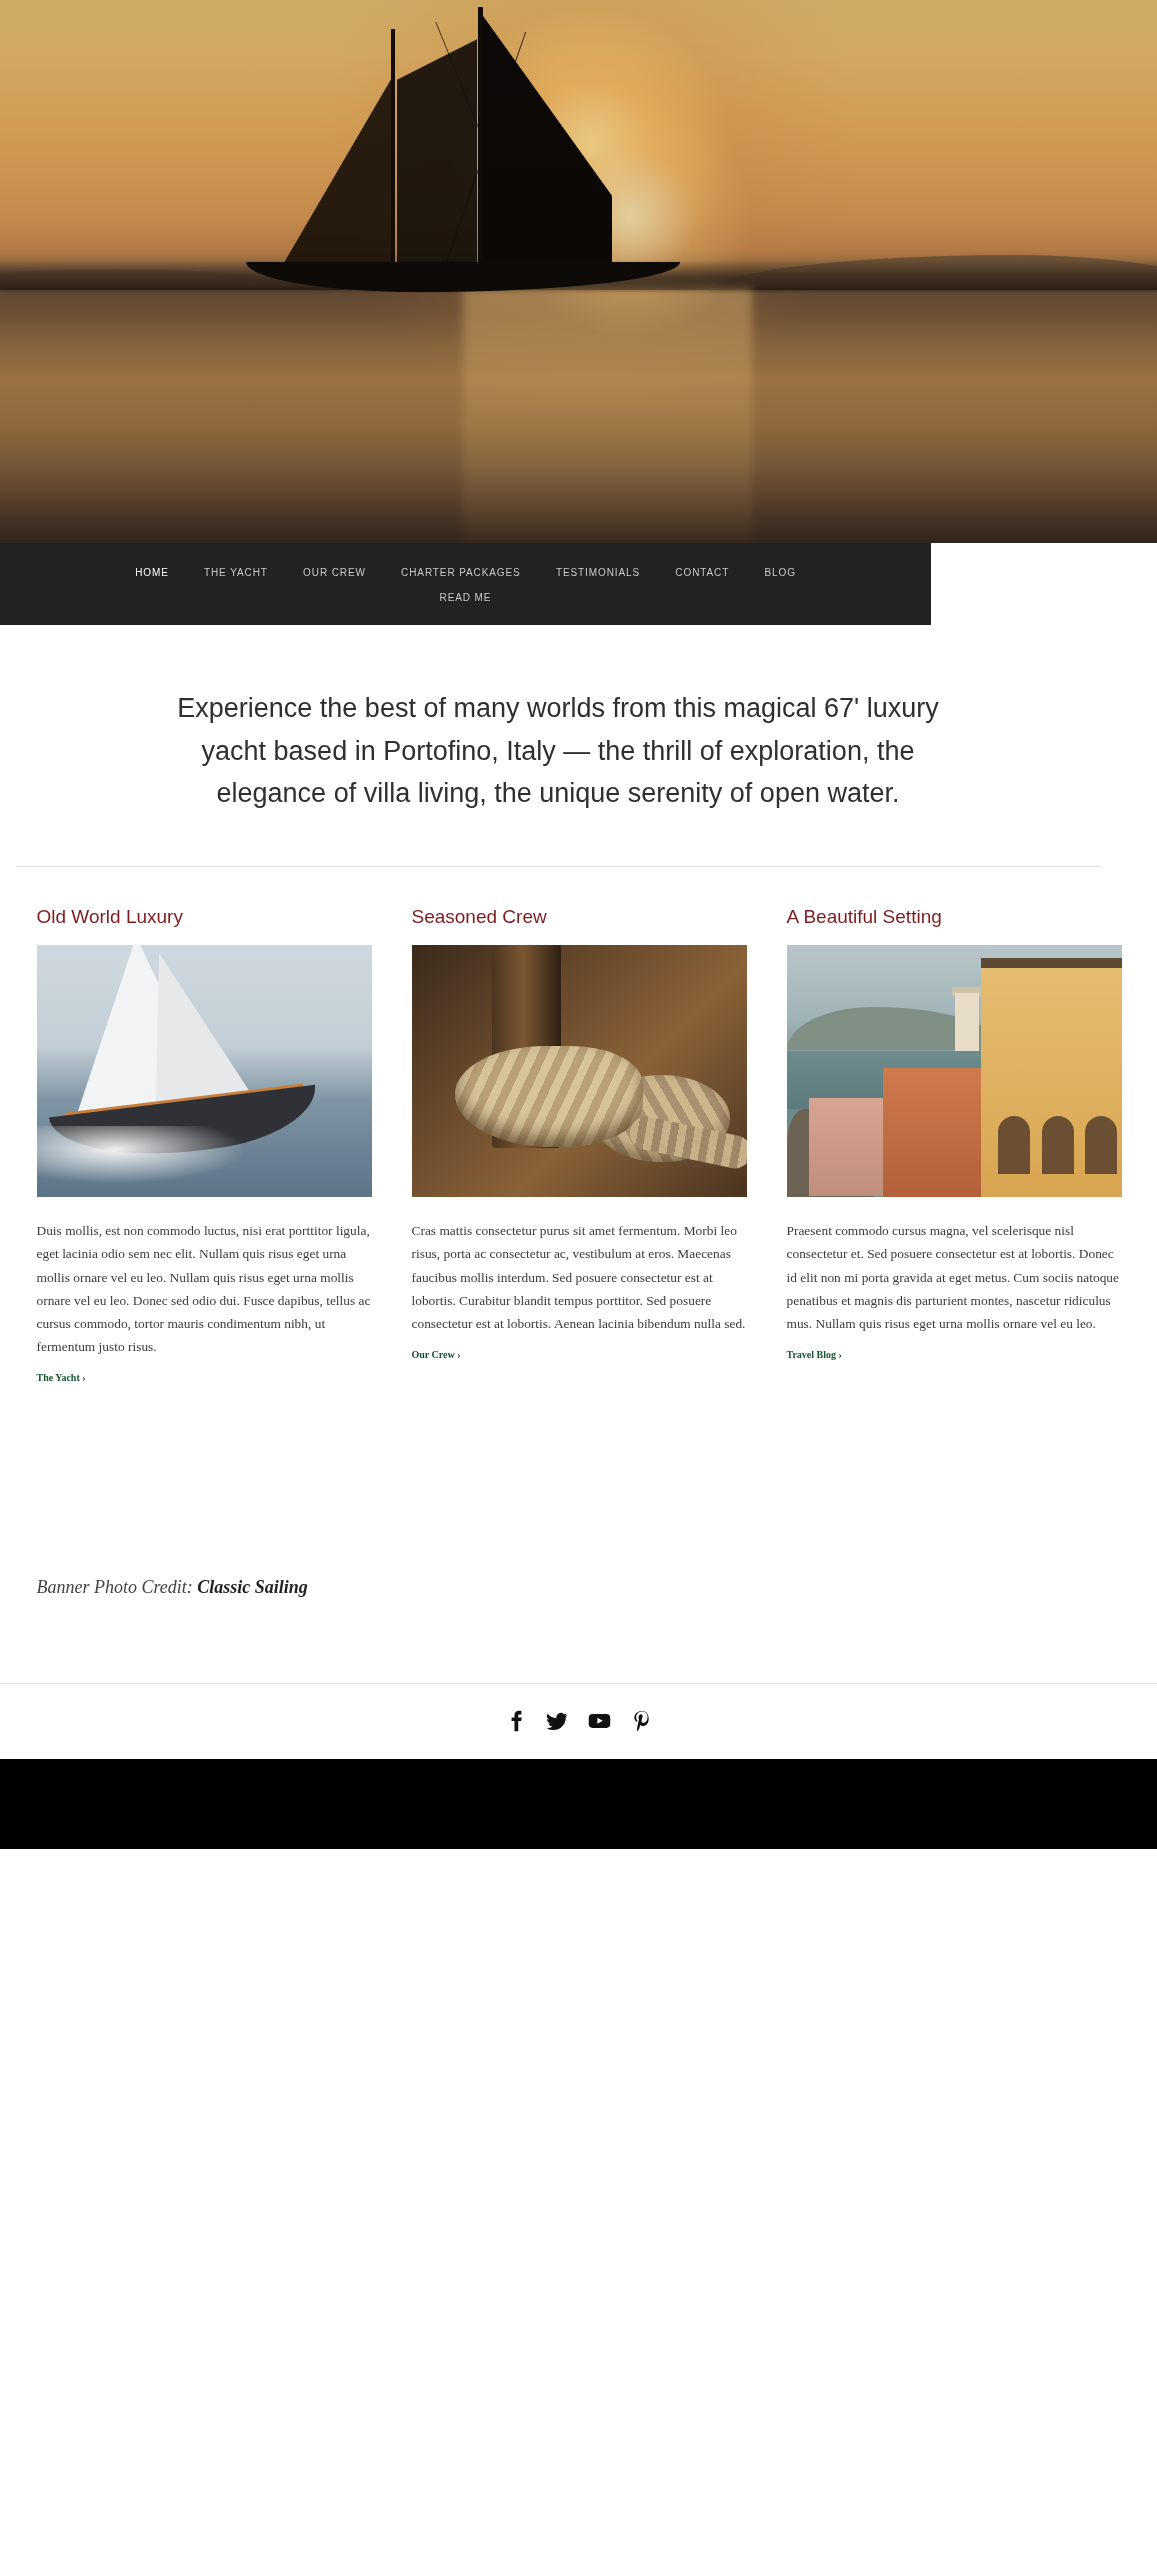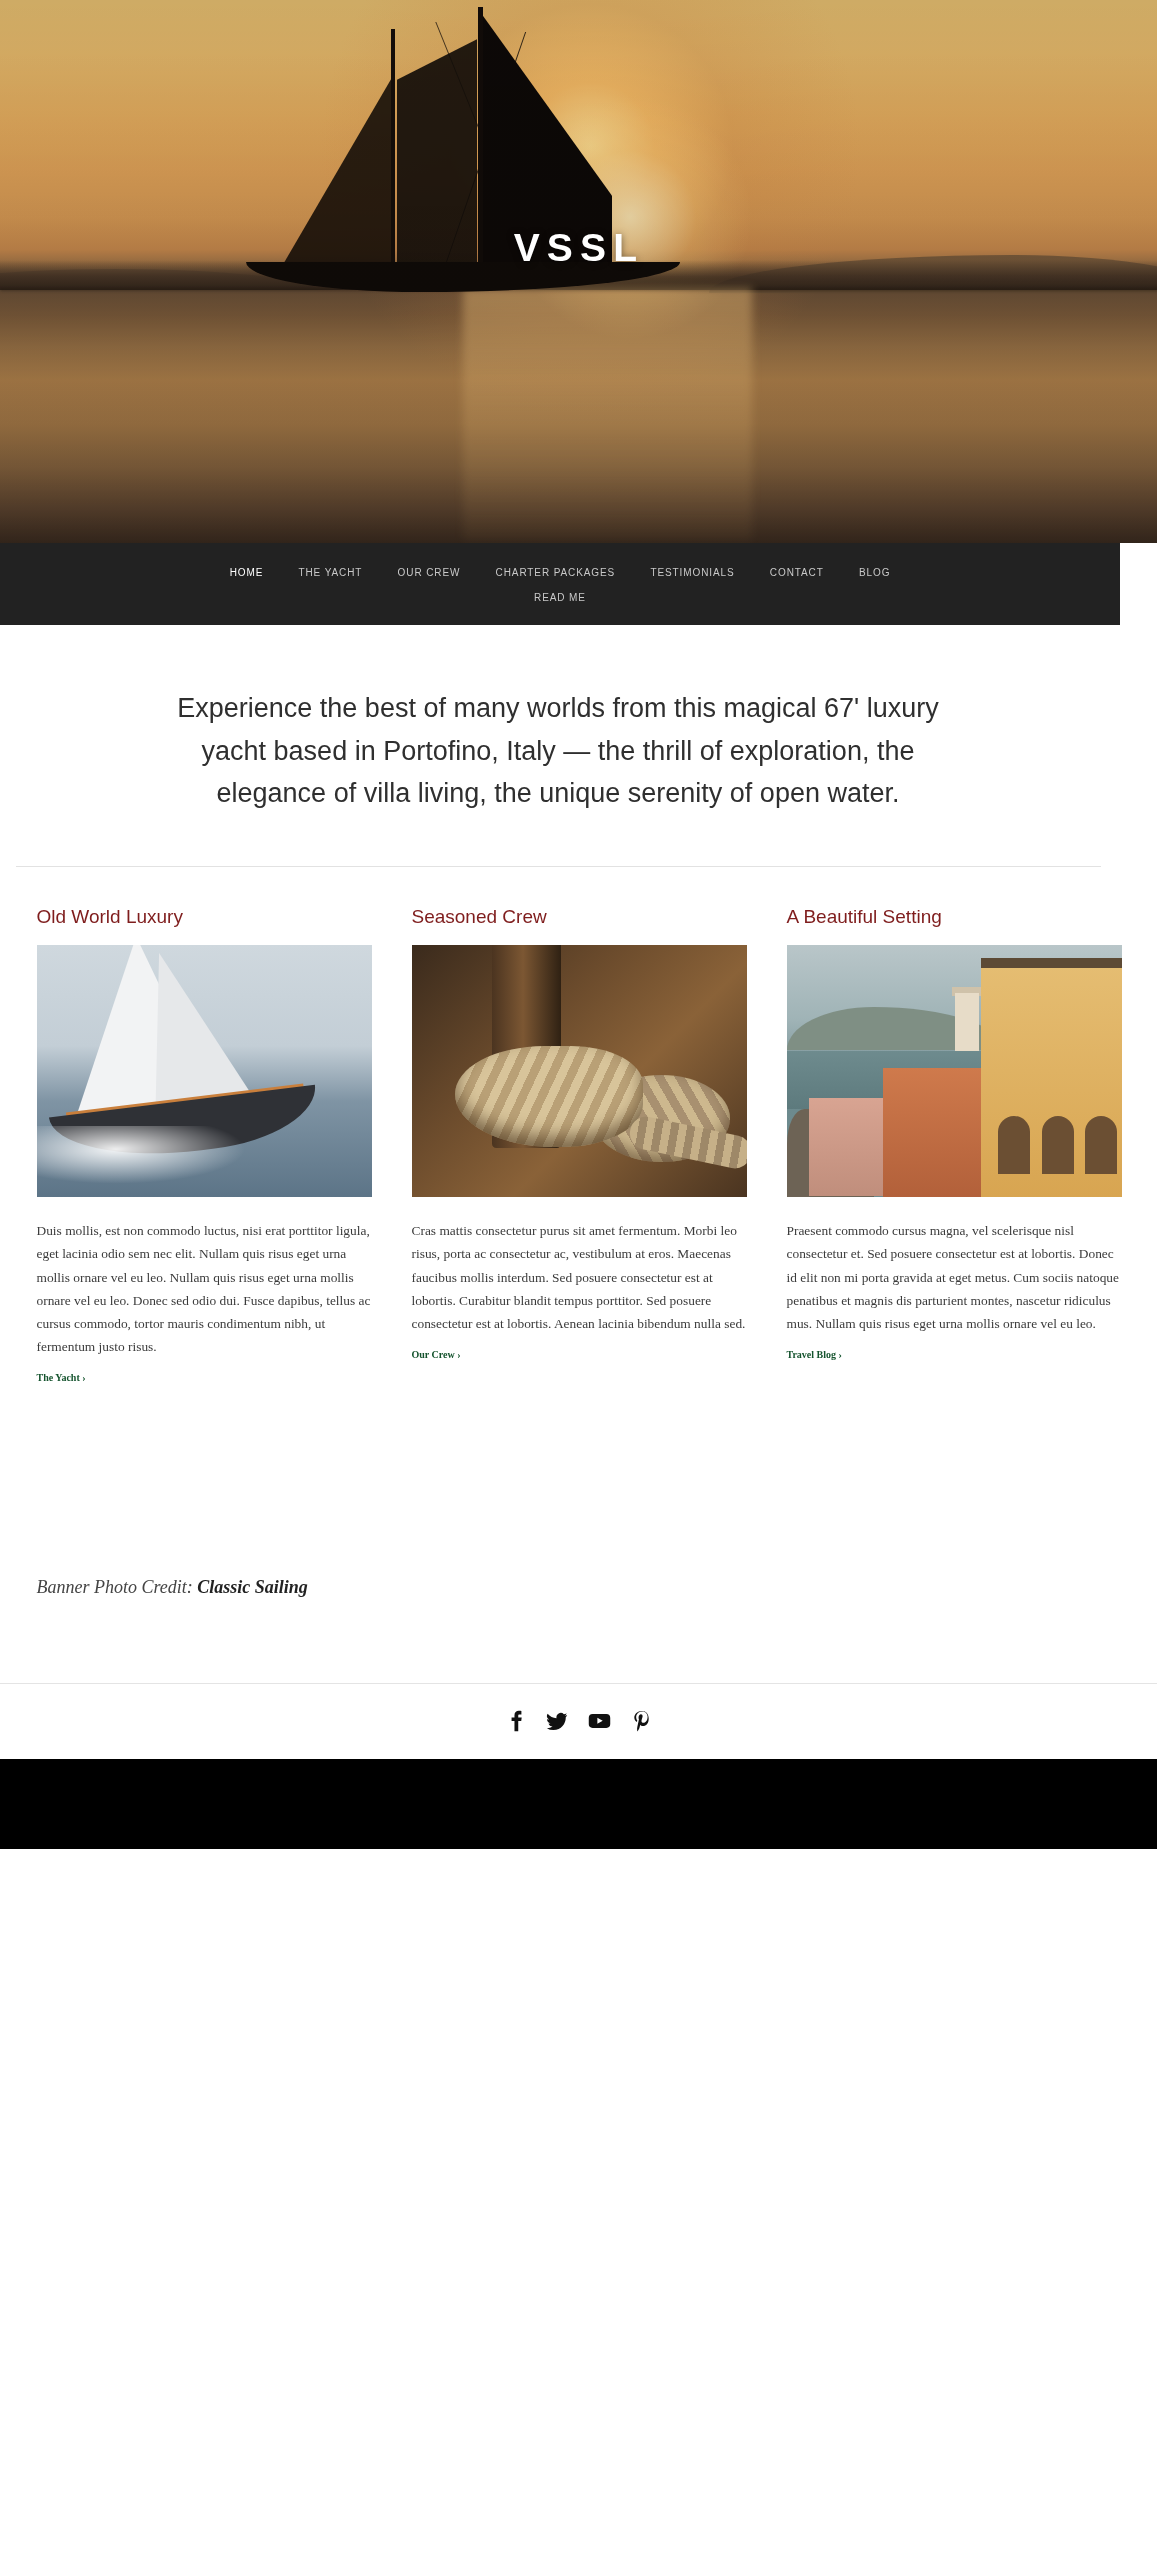--- a/index.html
+++ b/index.html
@@ -140,21 +140,21 @@
   }
   .hero-brand .tagline {
     margin-top: 8.7px;
     font-size: 11px;
     letter-spacing: 3.6px;
     text-shadow: 0 0.7px 4.3px rgba(0,0,0,.6);
   }
 
   
   .nav {
-    width: 1120px;
+    width: 931px;
     background: #222222;
     padding: 17.4px 0 16px;
     text-align: center;
   }
   .nav-row { text-align: center; line-height: 2.1; }
   .nav-link {
     display: inline-block;
     color: #c9c9c9;
     font-size: 10px;
     letter-spacing: 0.9px;
@@ -392,21 +392,20 @@
     <div class="rig2"></div>
     <div class="jib"></div>
     <div class="sail2"></div>
     <div class="sail1"></div>
     <div class="mast2"></div>
     <div class="mast1"></div>
     <div class="hull"></div>
   </div>
   <div class="hero-overlay"></div>
   <div class="hero-brand">
-    <div class="title">VSSL</div>
   </div>
 </div>
 
 <nav class="nav">
   <div class="nav-row">
     <a class="nav-link active">HOME</a>
     <a class="nav-link">THE YACHT</a>
     <a class="nav-link">OUR CREW</a>
     <a class="nav-link">CHARTER PACKAGES</a>
     <a class="nav-link">TESTIMONIALS</a>

